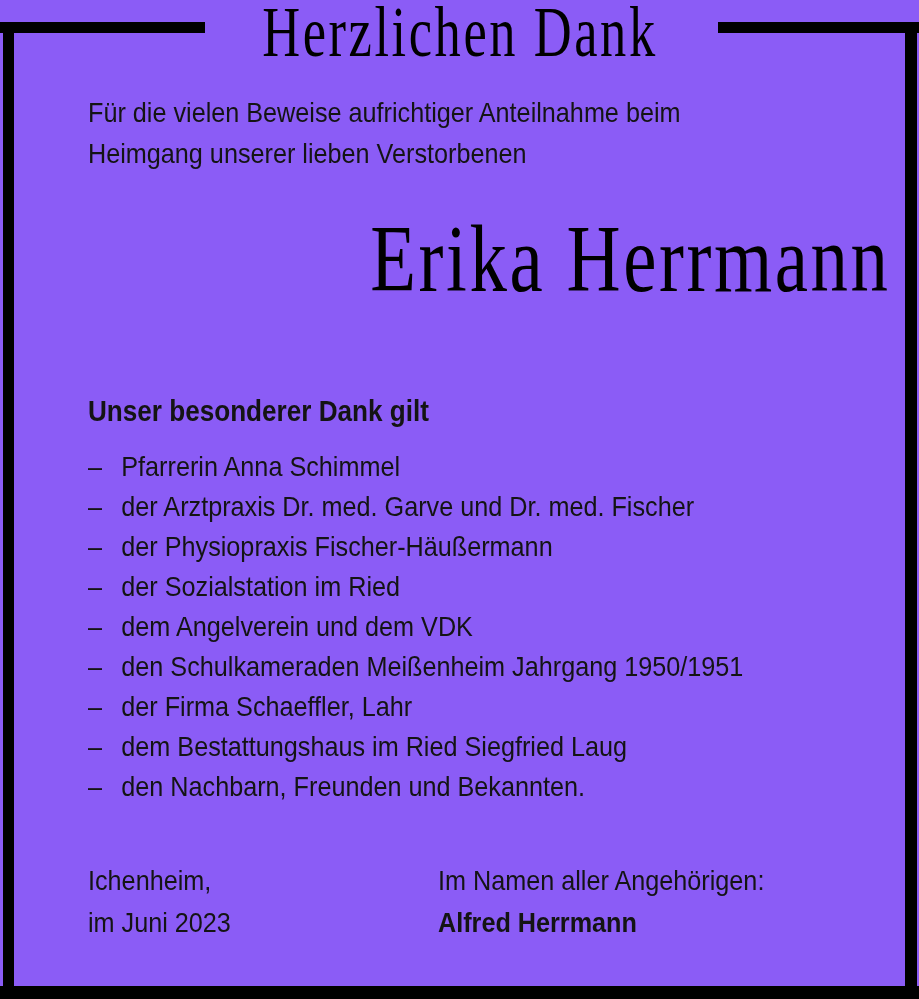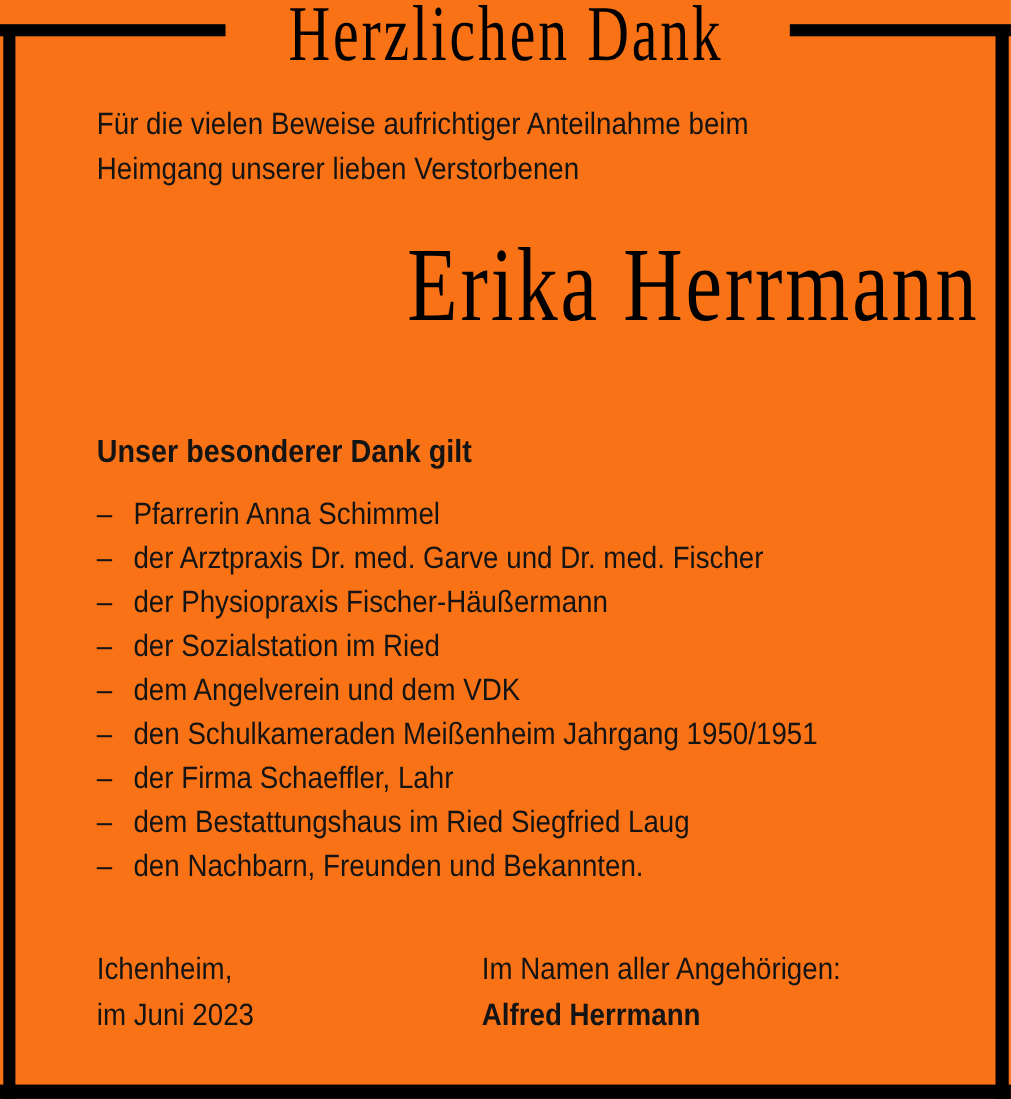--- a/index.html
+++ b/index.html
@@ -1,20 +1,20 @@
 <!DOCTYPE html>
 <html><head>
 <meta charset="utf-8">
 <style>
   html, body { margin: 0; padding: 0; background: #ffffff; }
   .page {
     position: relative;
     width: 919px;
     height: 999px;
-    background: #f97316;
+    background: #8b5cf6;
     overflow: hidden;
     font-family: "Liberation Sans", sans-serif;
     color: #141414;
   }
   
   .bar { position: absolute; background: #000000; }
   .bar-top-left   { left: 0;   top: 22px;  width: 205px; height: 11px; }
   .bar-top-right  { left: 718px; top: 22px; width: 201px; height: 11px; }
   .bar-left       { left: 3px;  top: 24px;  width: 11px;  height: 975px; }
   .bar-right      { left: 905px; top: 24px; width: 12px;  height: 975px; }

